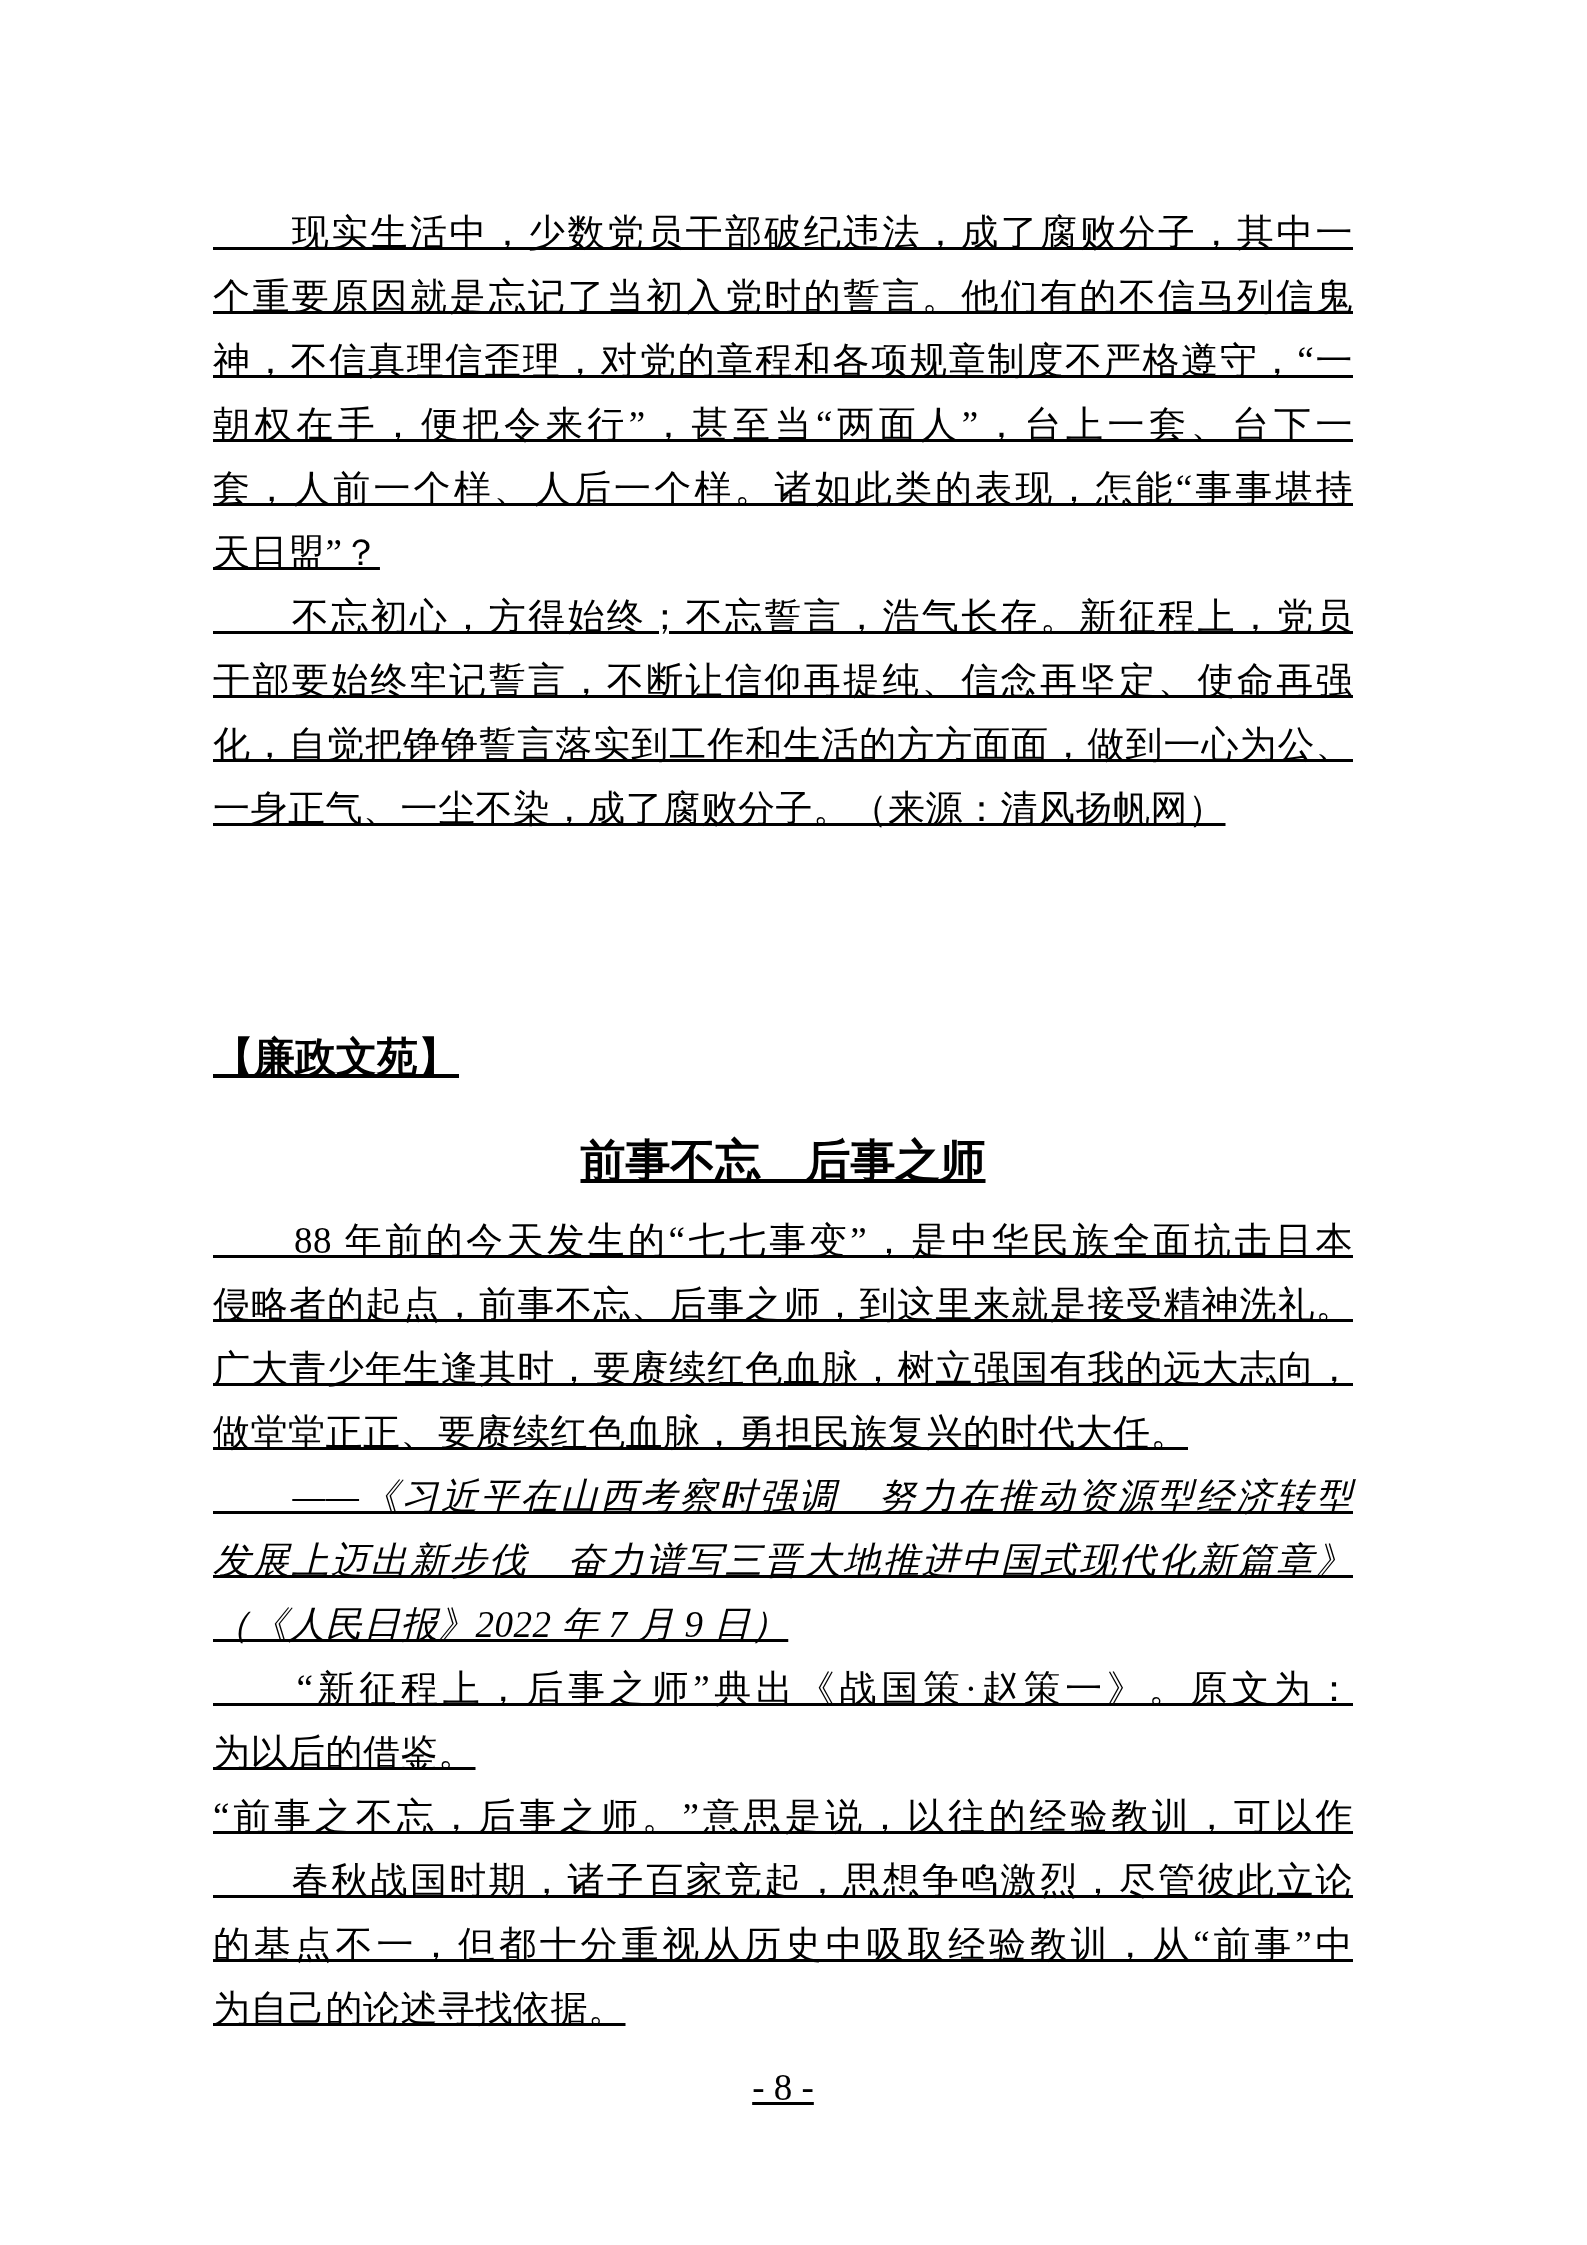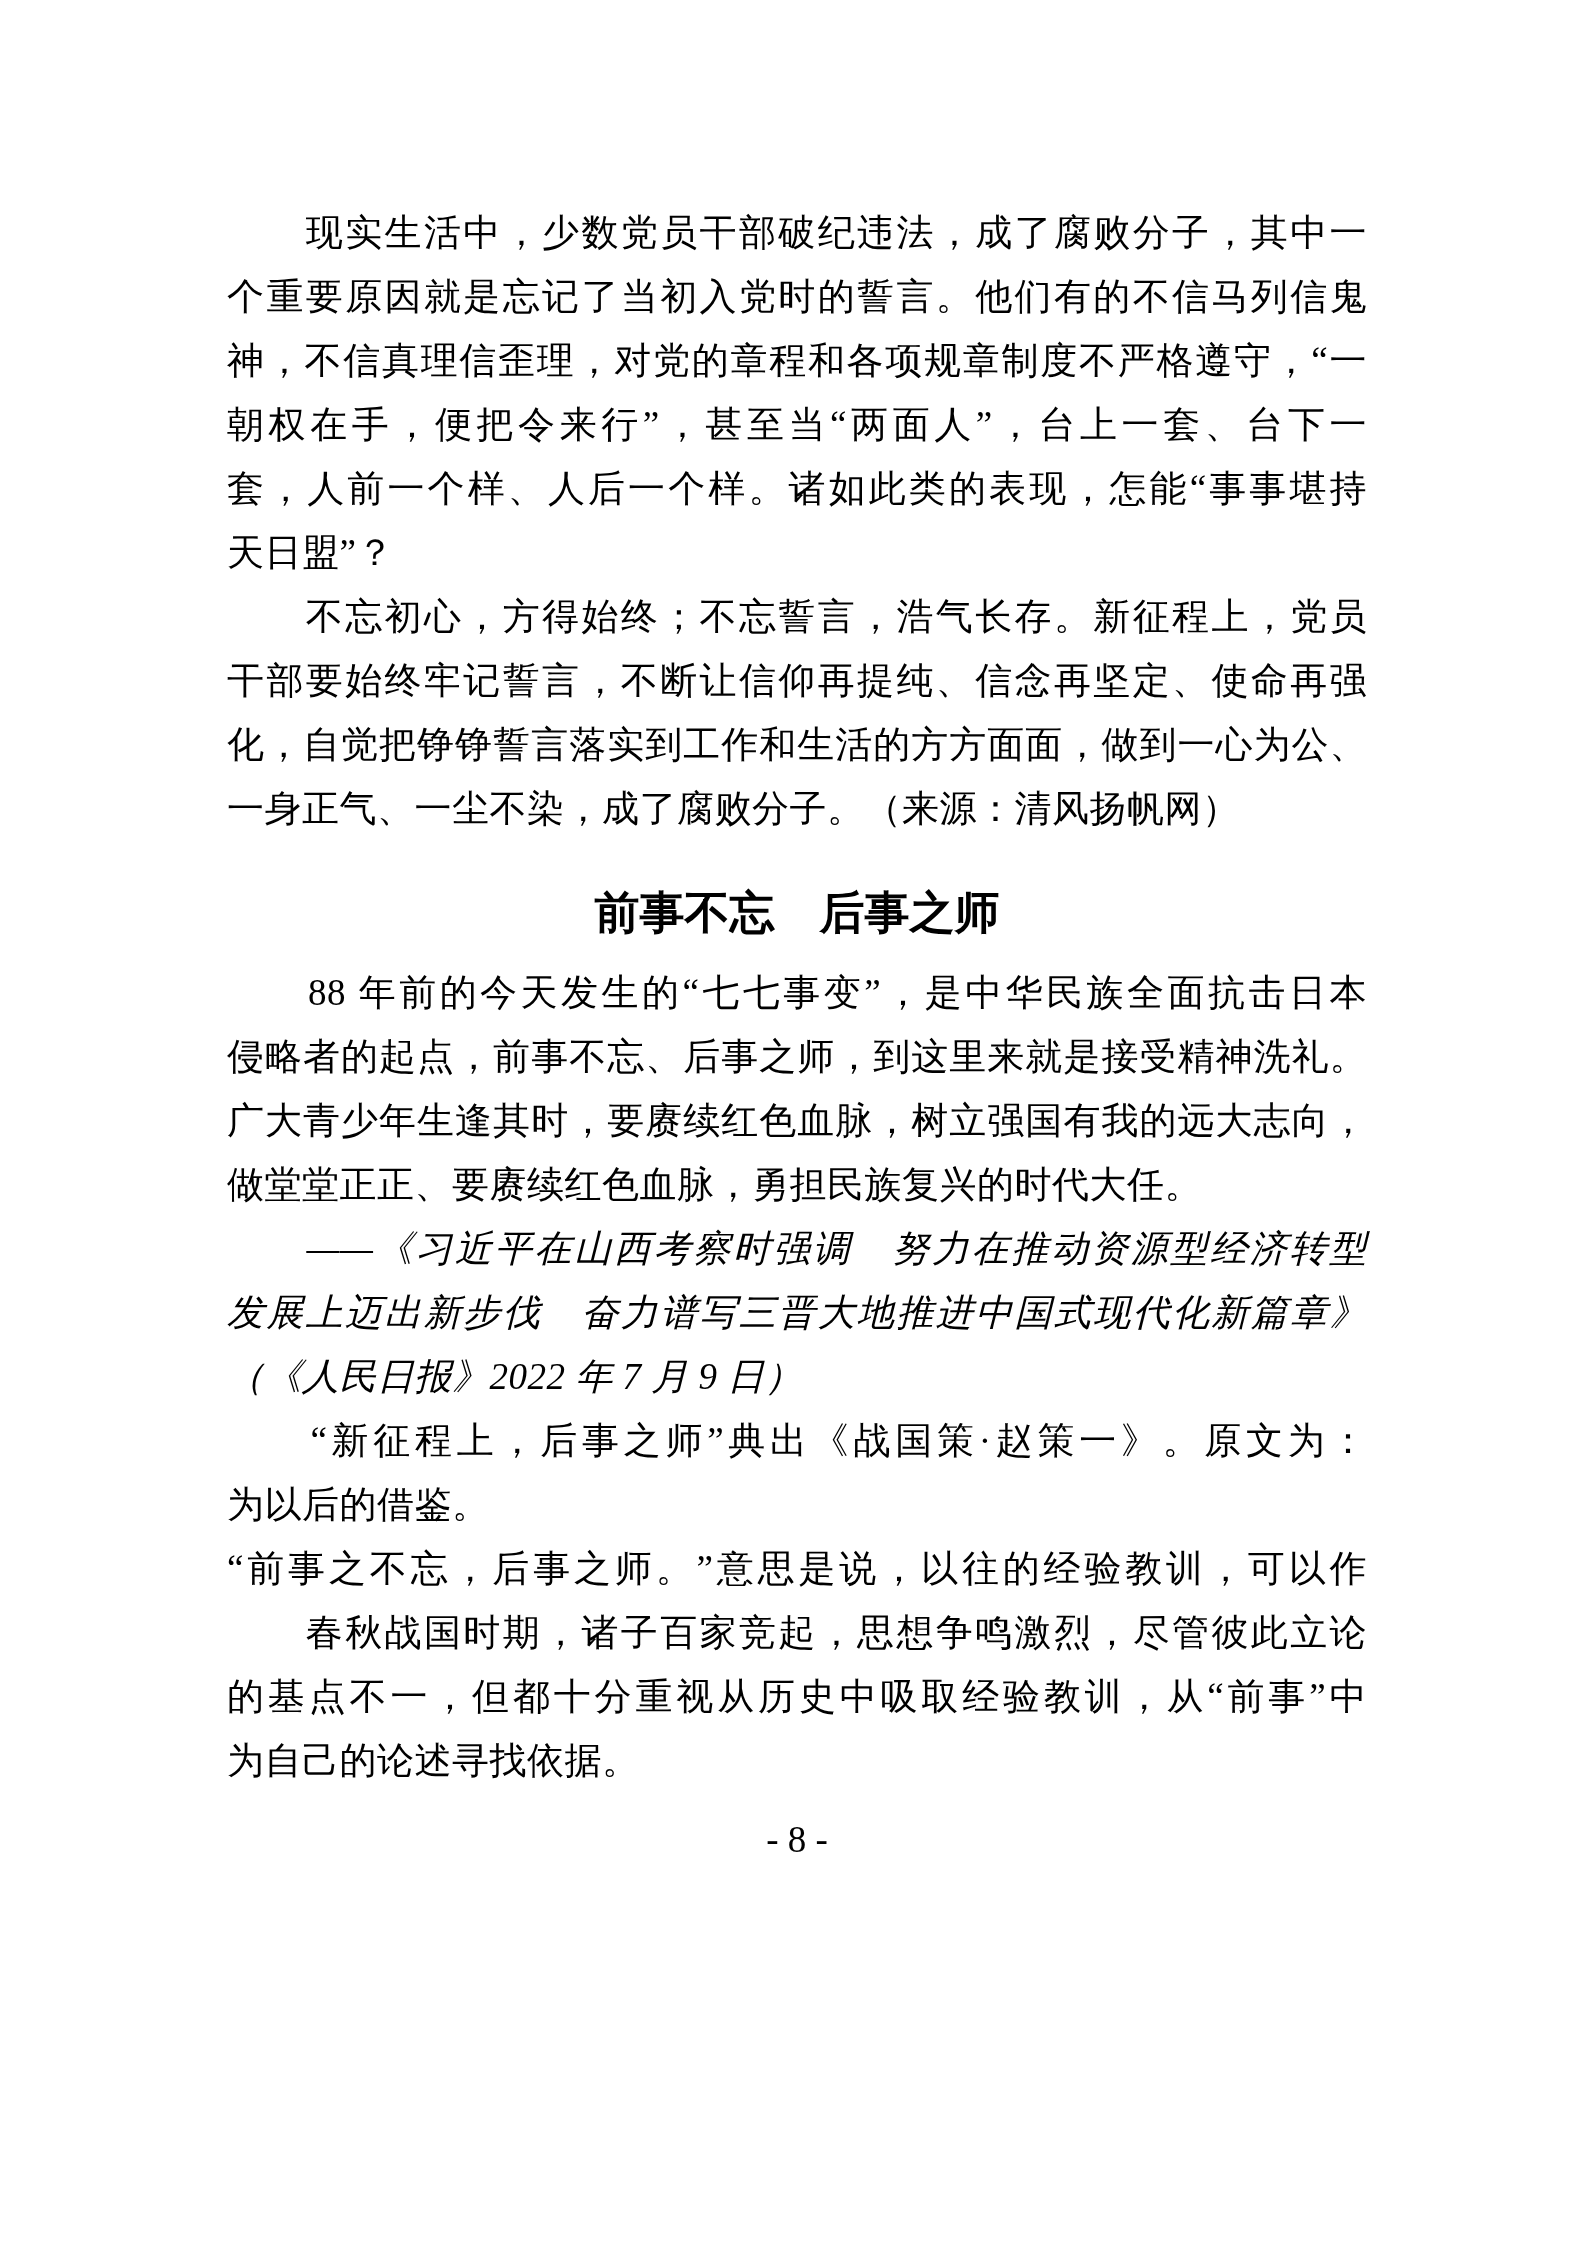--- a/index.html
+++ b/index.html
@@ -11,23 +11,24 @@
     position: relative;
     width: 1587px;
     height: 2245px;
     background: #ffffff;
     color: #000000;
     font-family: "Liberation Serif", "DejaVu Serif", serif;
     overflow: hidden;
   }
   .text-col {
     position: absolute;
-    left: 227px;
+    left: 213px;
     top: 201px;
     width: 1140px;
+    text-decoration: underline;
   }
   .line {
     font-size: 37px;
     line-height: 64px;
     text-align: justify;
     text-align-last: justify;
     white-space: pre-wrap;
     letter-spacing: 0.5px;
   }
   .line.last {
@@ -80,20 +81,21 @@
       <div class="line last">天日盟”？</div>
     </div>
 
     <div>
       <div class="line">　　不忘初心，方得始终；不忘誓言，浩气长存。新征程上，党员</div>
       <div class="line">干部要始终牢记誓言，不断让信仰再提纯、信念再坚定、使命再强</div>
       <div class="line">化，自觉把铮铮誓言落实到工作和生活的方方面面，做到一心为公、</div>
       <div class="line last">一身正气、一尘不染，成了腐败分子。（来源：清风扬帆网）</div>
     </div>
 
+    <div class="section-header">【廉政文苑】</div>
 
     <div class="article-title">前事不忘　后事之师</div>
 
     <div class="article-body">
 
       <div>
         <div class="line">　　88 年前的今天发生的“七七事变”，是中华民族全面抗击日本</div>
         <div class="line">侵略者的起点，前事不忘、后事之师，到这里来就是接受精神洗礼。</div>
         <div class="line">广大青少年生逢其时，要赓续红色血脉，树立强国有我的远大志向，</div>
         <div class="line last">做堂堂正正、要赓续红色血脉，勇担民族复兴的时代大任。</div>

